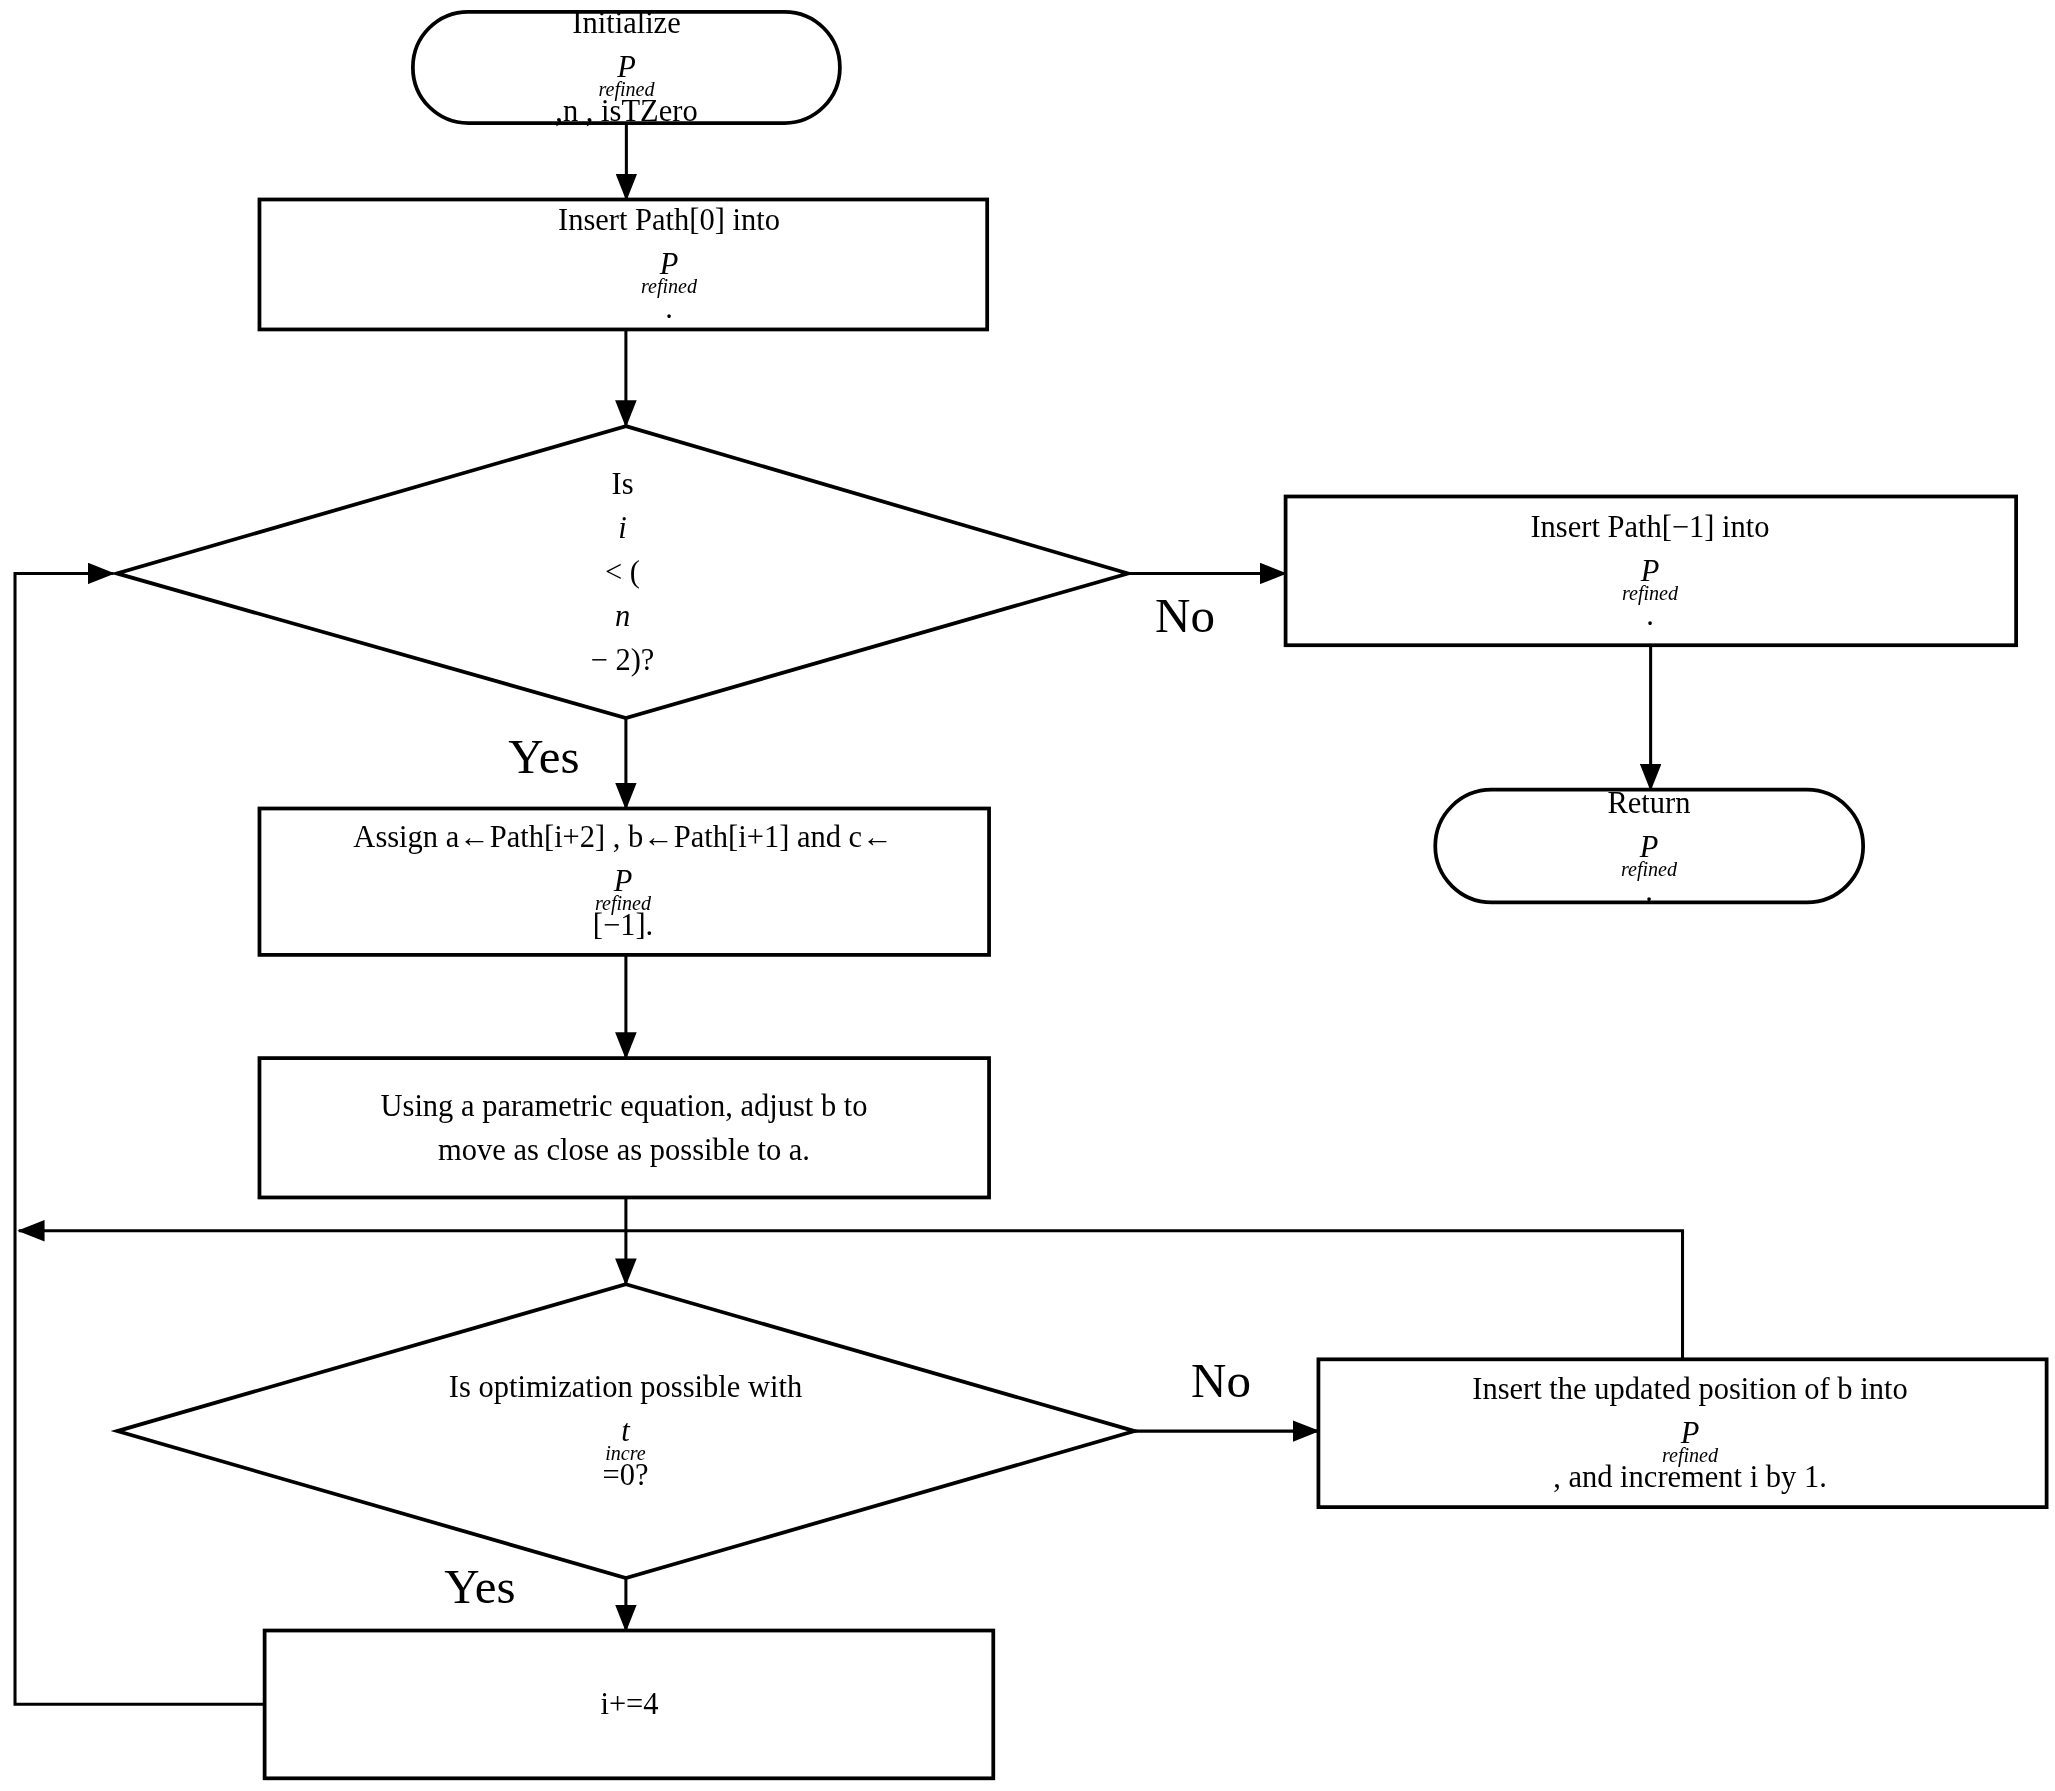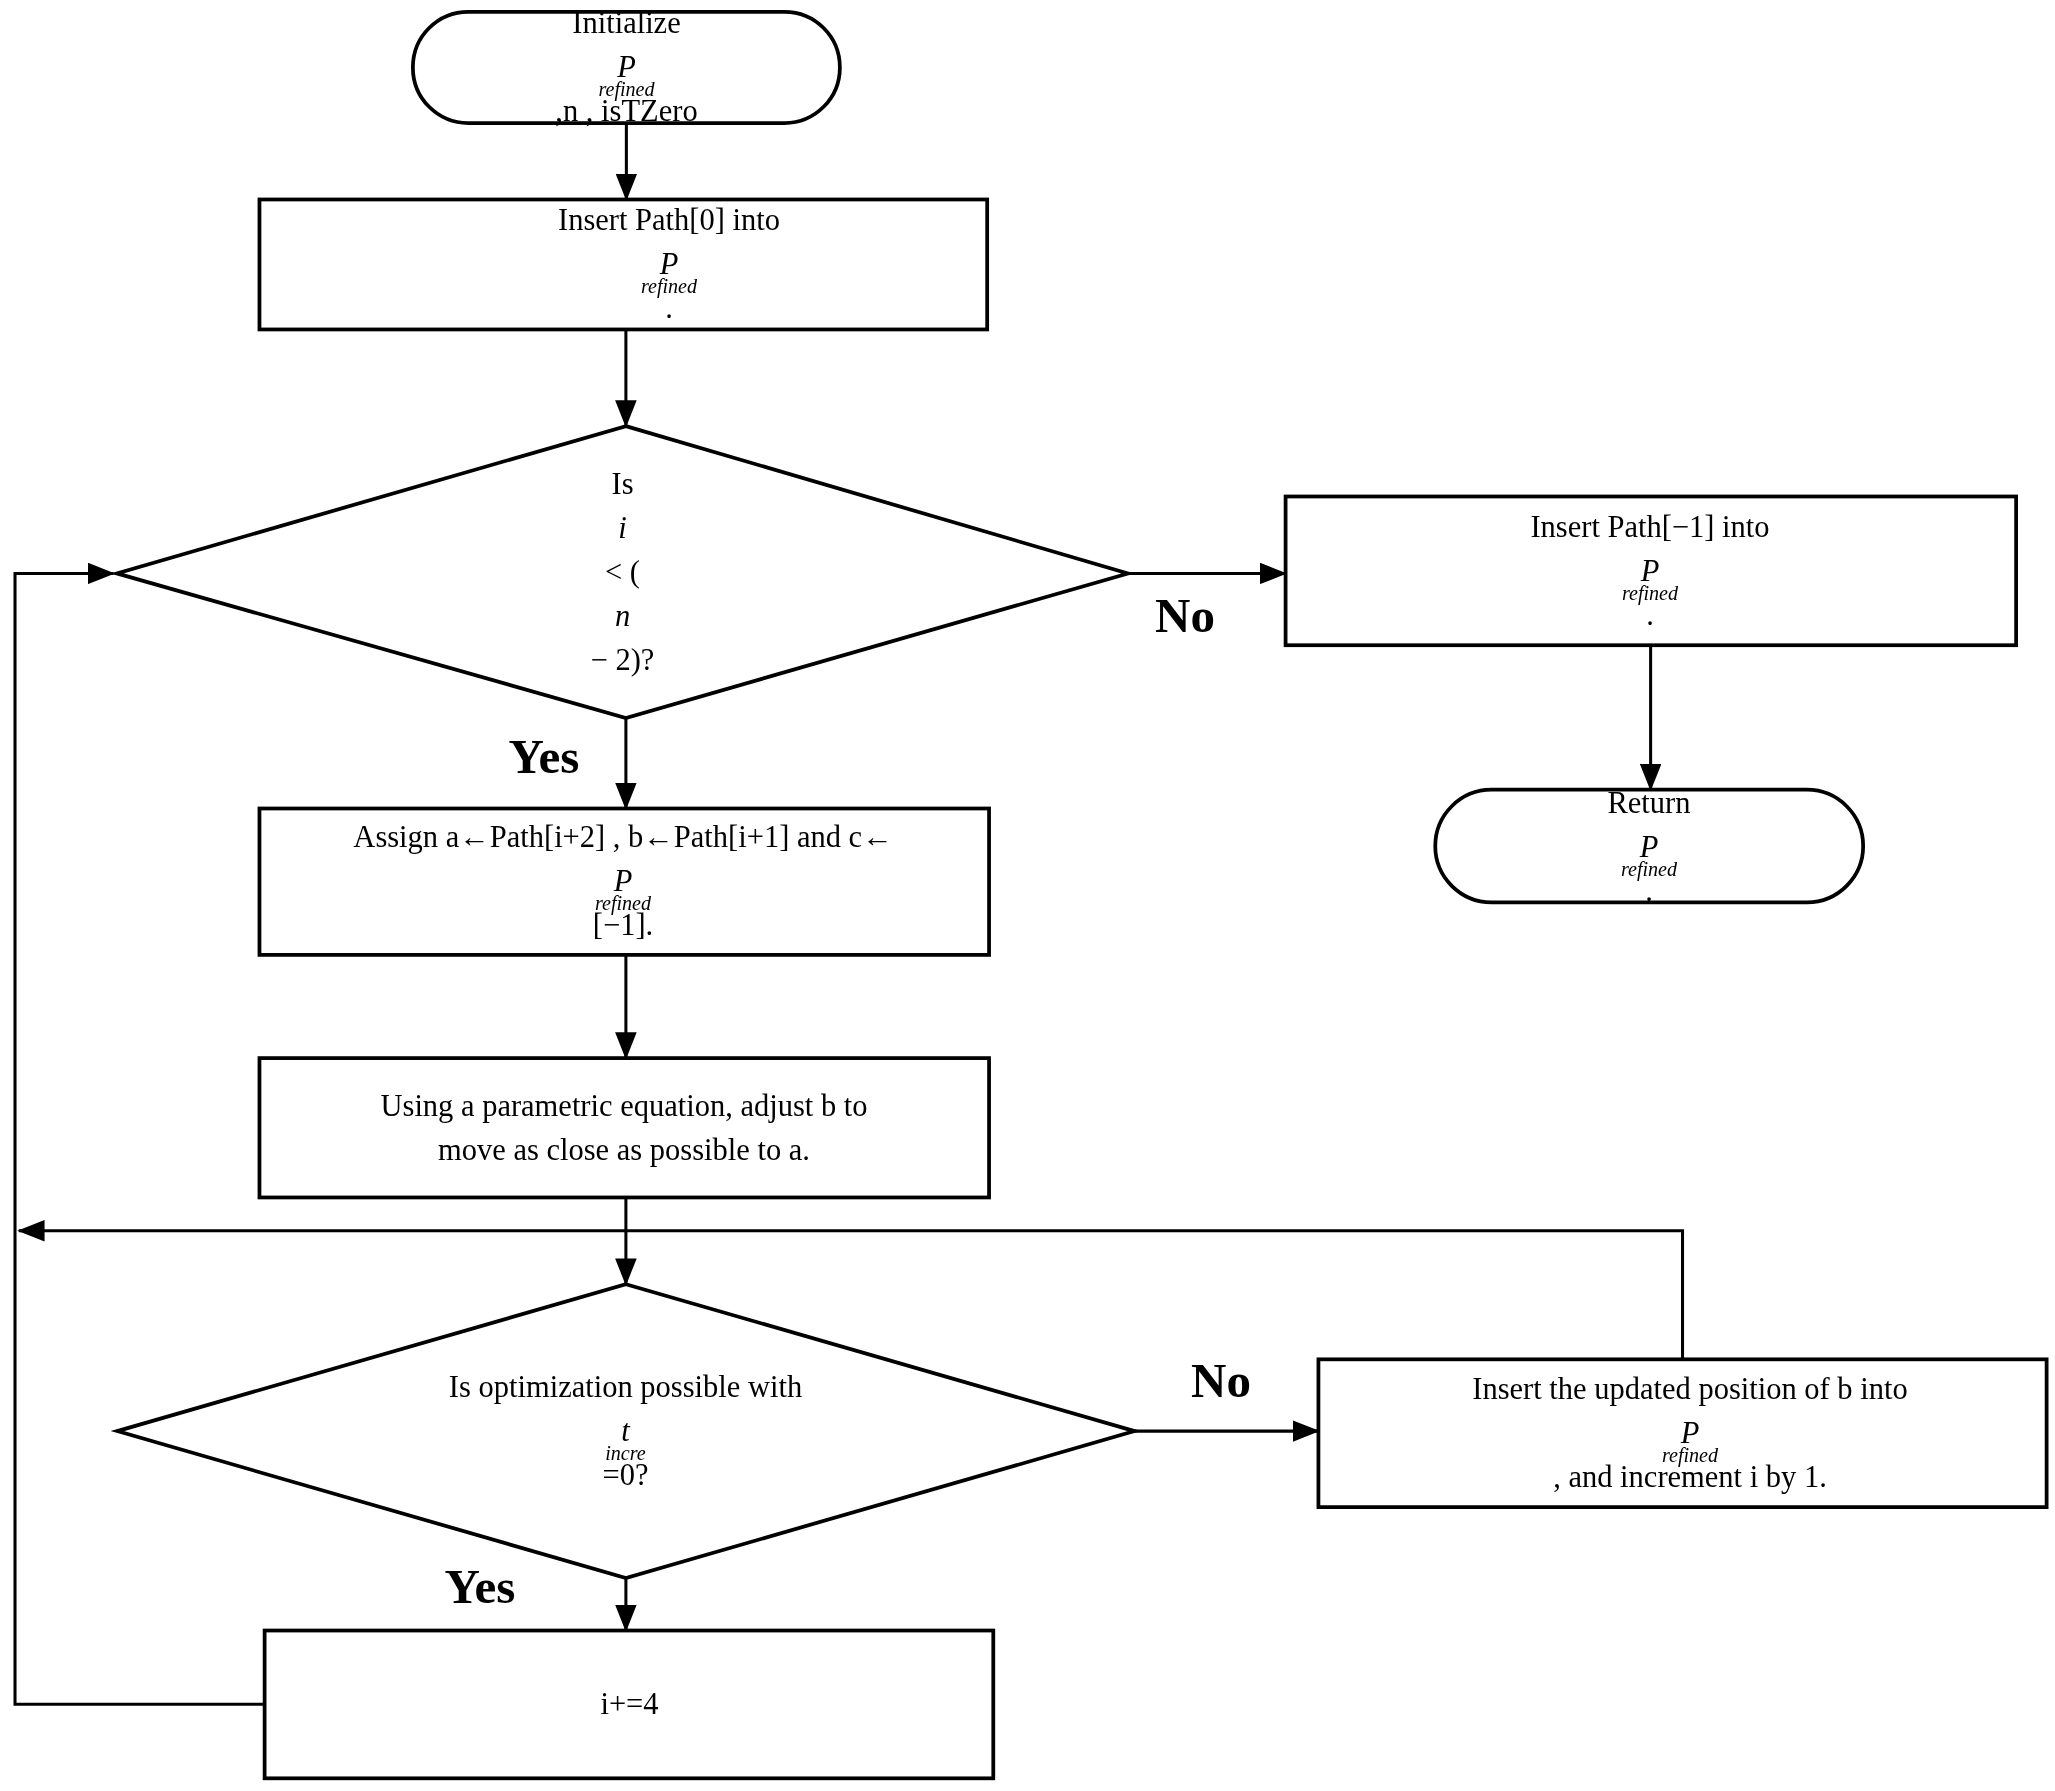--- a/index.html
+++ b/index.html
@@ -11,21 +11,21 @@
   .shape{fill:#ffffff;stroke:#000000;stroke-width:8;}
   .wire{fill:none;stroke:#000000;stroke-width:6.5;}
   .node-label{
     position:absolute;display:flex;flex-direction:column;
     justify-content:center;text-align:center;
     font-size:30.5px;line-height:44px;white-space:nowrap;
   }
   .node-label sub{font-size:66%;line-height:0;}
   .edge-label{
     position:absolute;transform:translate(-50%,-50%);
-    font-size:49px;line-height:1;white-space:nowrap;font-weight:bold;
+    font-size:49px;line-height:1;white-space:nowrap;
   }
 </style>
 </head>
 <body>
 
 <div class="canvas">
 
   <svg class="wires" viewBox="0 0 4382 3819">
     <defs>
       <marker id="arrow" markerUnits="userSpaceOnUse" markerWidth="58" markerHeight="46" refX="55" refY="23" orient="auto">

